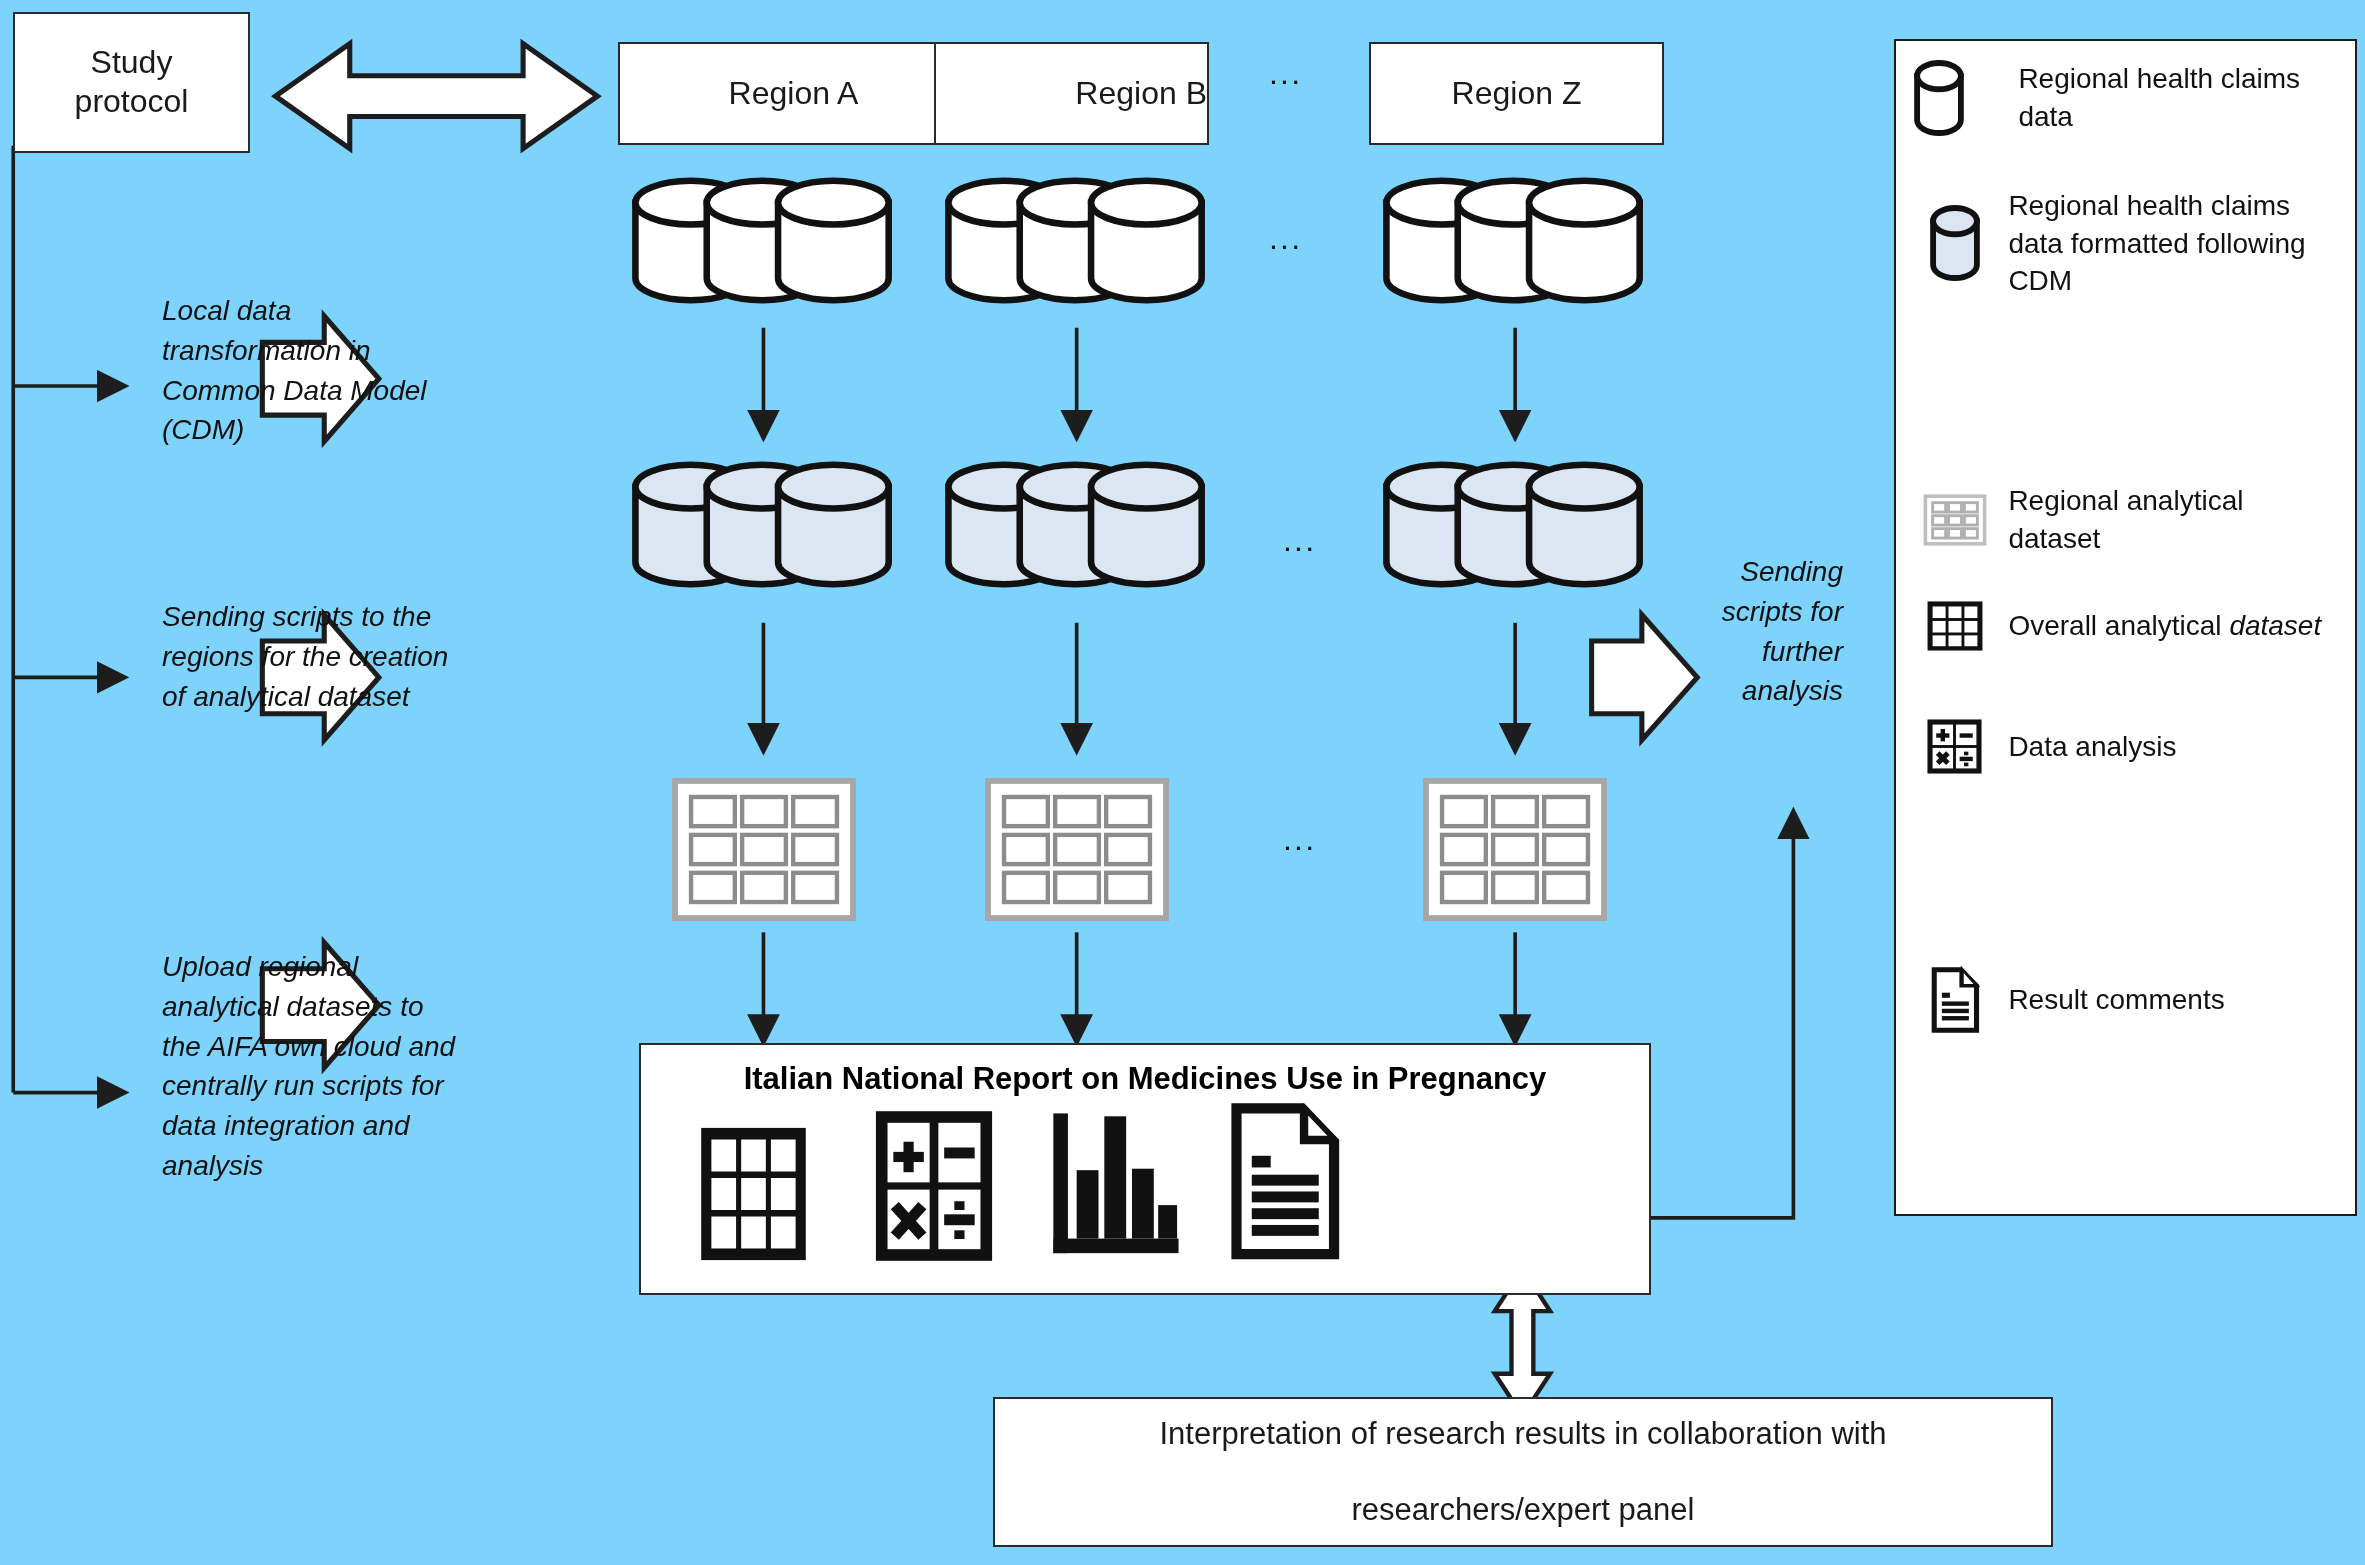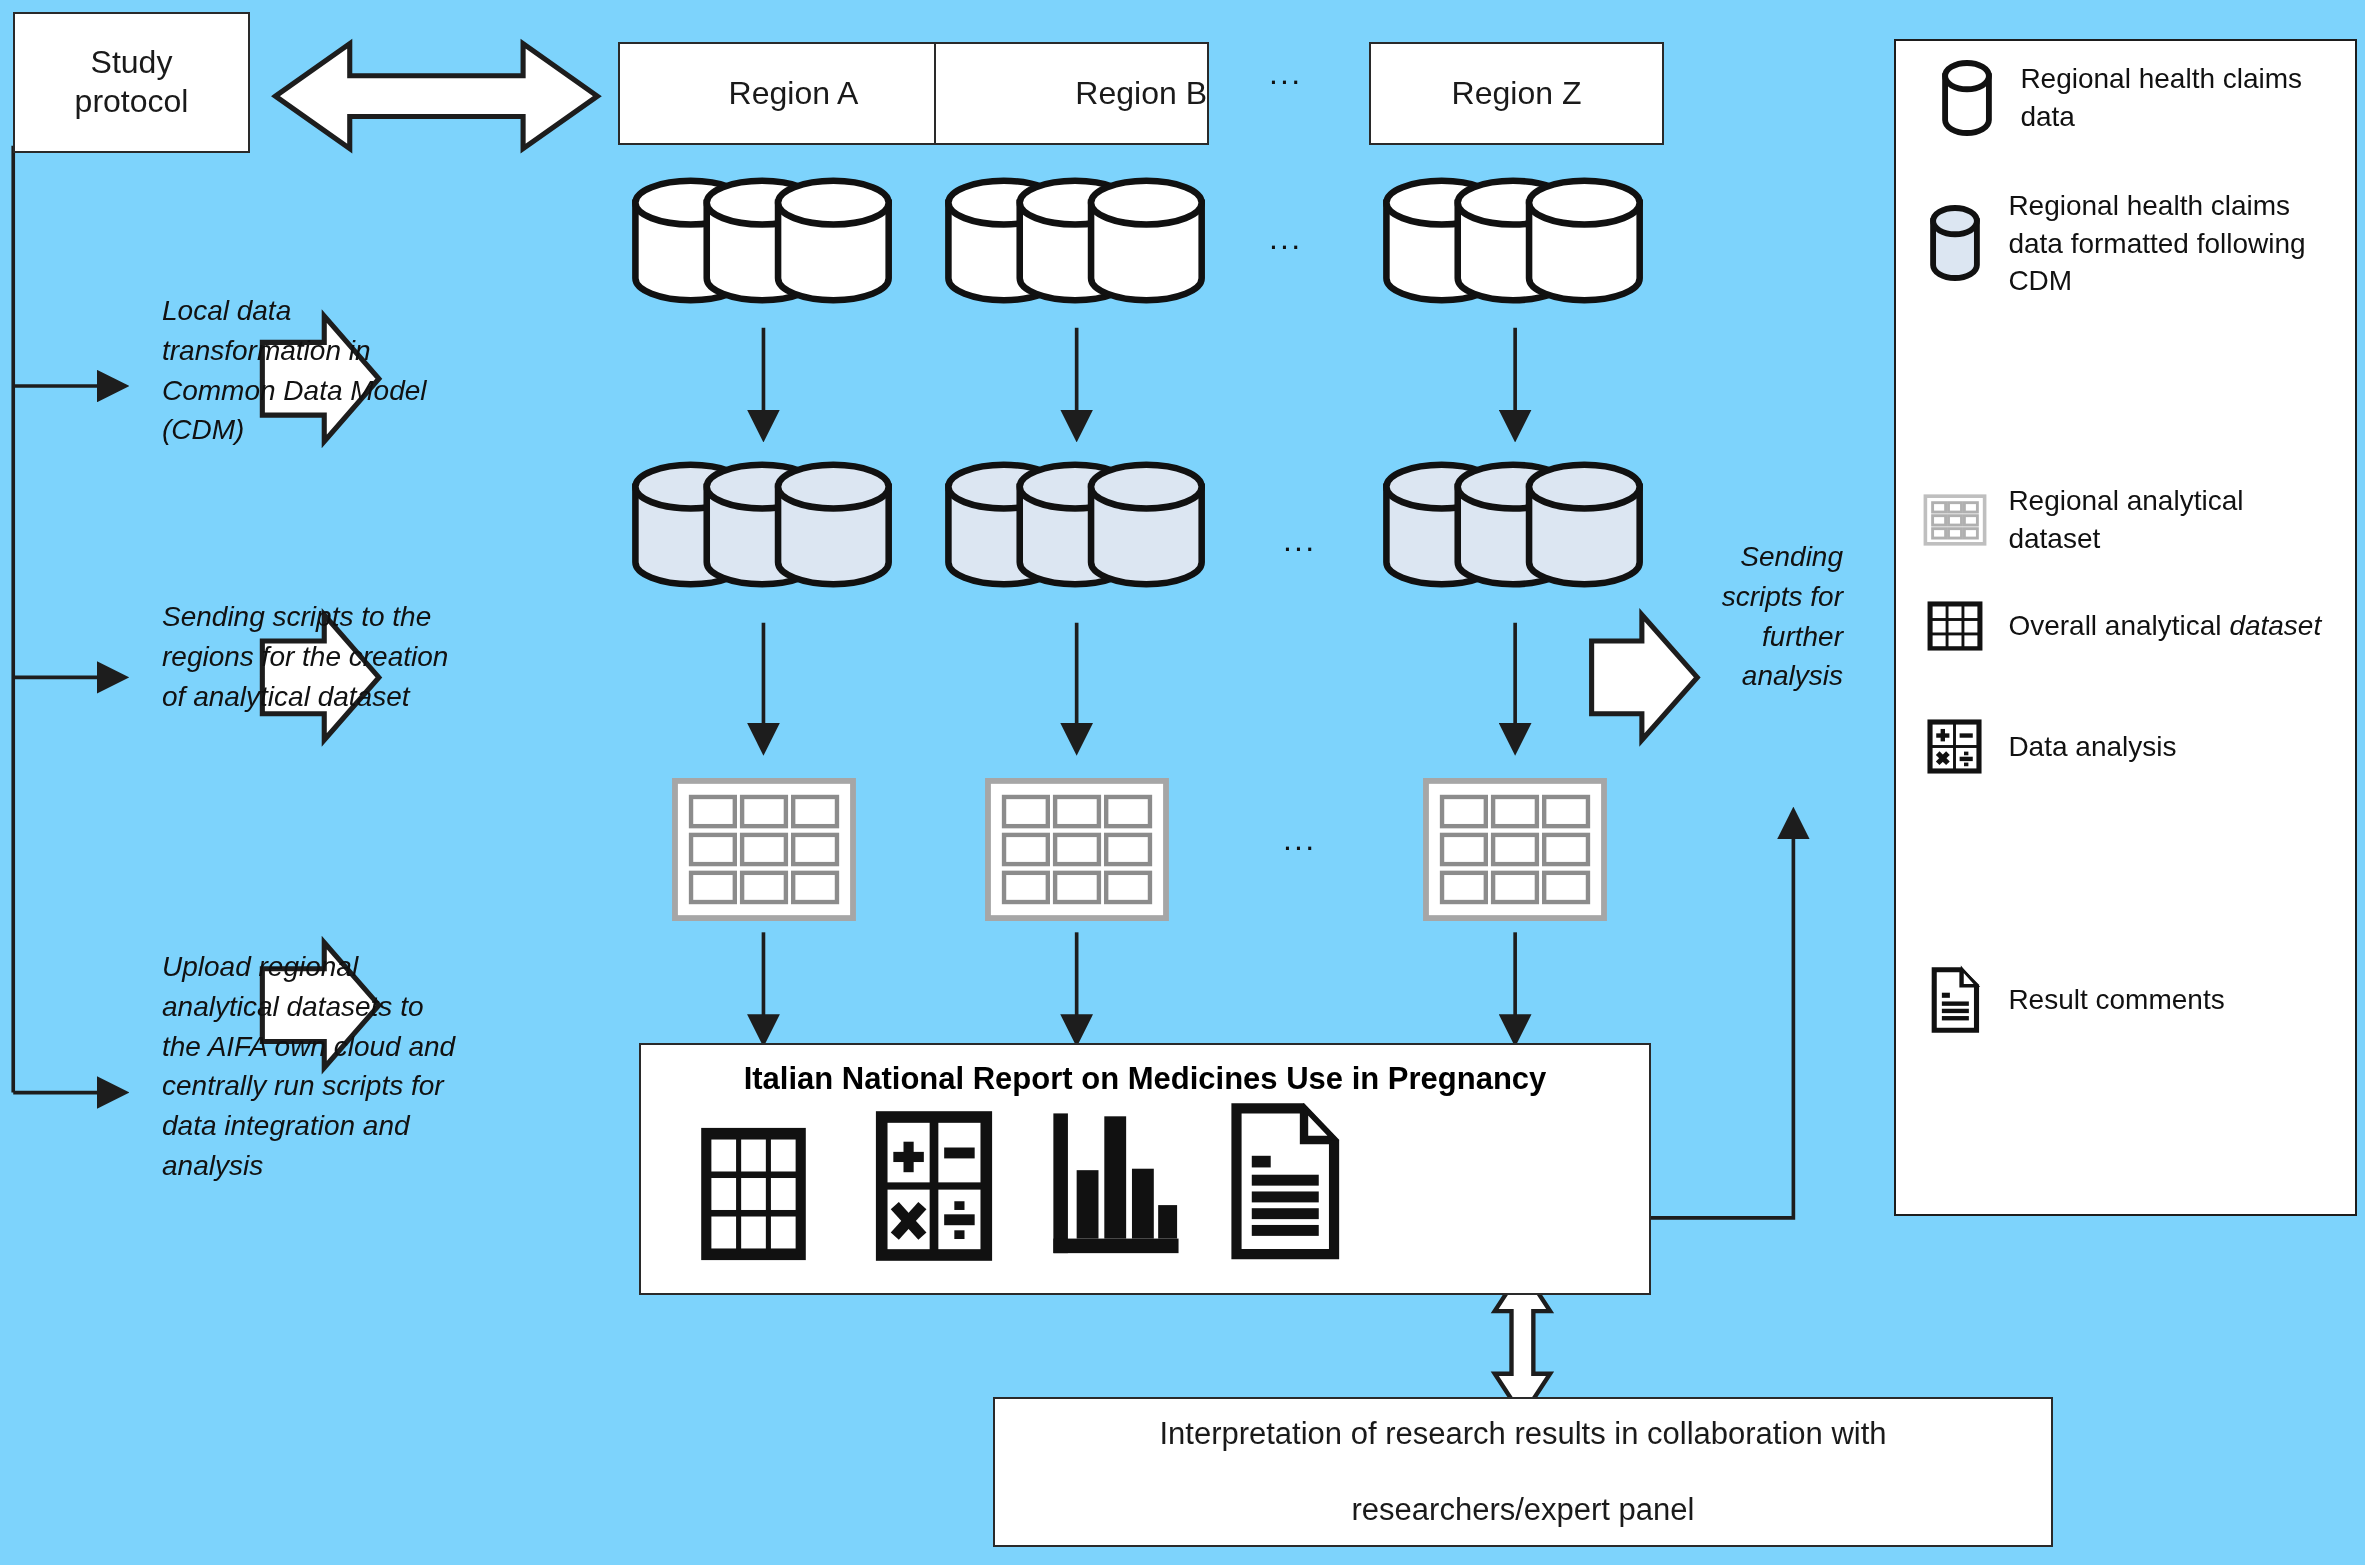--- a/index.html
+++ b/index.html
@@ -210,21 +210,21 @@
           <rect x="96" y="130" width="60" height="40"></rect>
           <rect x="166" y="130" width="60" height="40"></rect>
       </g>
     </svg>
   </div>
 
   <div class="italic-note" style="left:162px;top:291px;width:306px;">Local data transformation in Common Data Model (CDM)</div>
   <div class="italic-note" style="left:162px;top:597px;width:306px;">Sending scripts to the regions for the creation of analytical dataset</div>
   <div class="italic-note" style="left:162px;top:947px;width:306px;">Upload regional analytical datasets to the AIFA own cloud and centrally run scripts for data integration and analysis</div>
 
-  <div class="italic-note right" style="left:1675px;top:537px;width:168px;">Sending scripts for further analysis</div>
+  <div class="italic-note right" style="left:1675px;top:552px;width:168px;">Sending scripts for further analysis</div>
 
   <div class="box" style="left:639px;top:1043px;width:1008px;height:248px;display:block;">
     <div class="report-title" style="left:0;top:16px;">Italian National Report on Medicines Use in Pregnancy</div>
 
     <div style="position:absolute;left:57px;top:80px;">
       <svg width="111" height="138" viewBox="0 0 152 190">
         <rect x="4" y="4" width="144" height="182" fill="#111"></rect>
         <g fill="#fff">
           <rect x="18" y="20" width="34" height="44"></rect>
             <rect x="59" y="20" width="34" height="44"></rect>
@@ -290,21 +290,21 @@
 
   <div class="box" style="left:993px;top:1397px;width:1056px;height:146px;font-size:31px;">
     <span>
       <span>Interpretation of research results in collaboration with</span><br>
       <span>researchers/expert panel</span>
     </span>
   </div>
 
   <div class="legendbox" style="left:1894px;top:39px;width:459px;height:1173px;">
 
-    <div class="legend-row" style="left:37px;top:16px;width:412px;">
+    <div class="legend-row" style="left:9px;top:16px;width:412px;gap:26px;">
       <div class="legend-ic">
         <svg width="54" height="82" viewBox="0 0 74 112">
           <path d="M7,26 L7,86 A30,18 0 0 0 67,86 L67,26 Z" fill="#fff" stroke="#111" stroke-width="8"></path>
           <ellipse cx="37" cy="26" rx="30" ry="18" fill="#fff" stroke="#111" stroke-width="8"></ellipse>
         </svg>
       </div>
       <div class="legend-tx">Regional health claims data</div>
     </div>
 
     <div class="legend-row" style="left:25px;top:146px;width:412px;">

